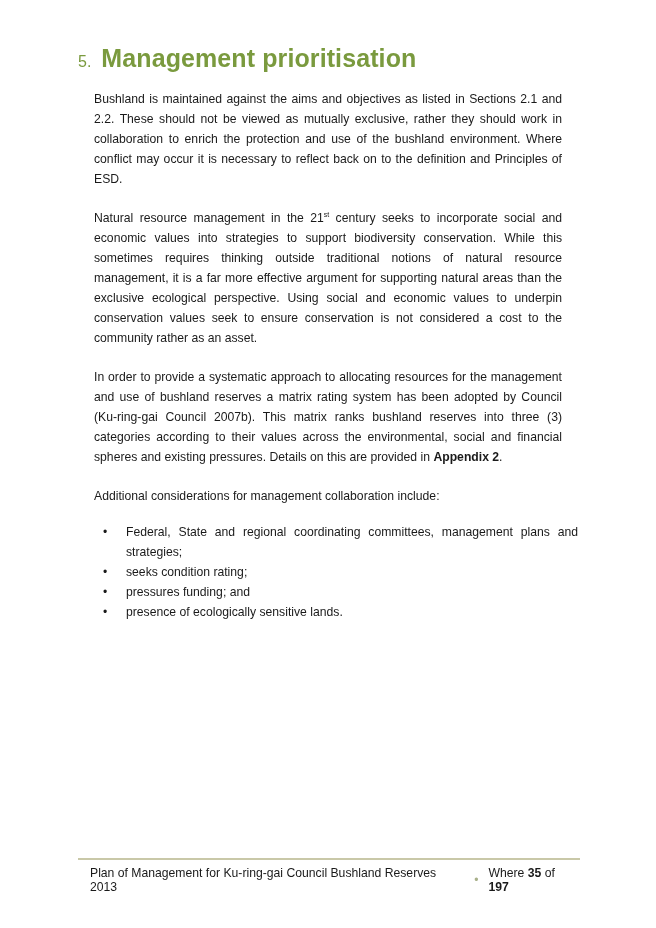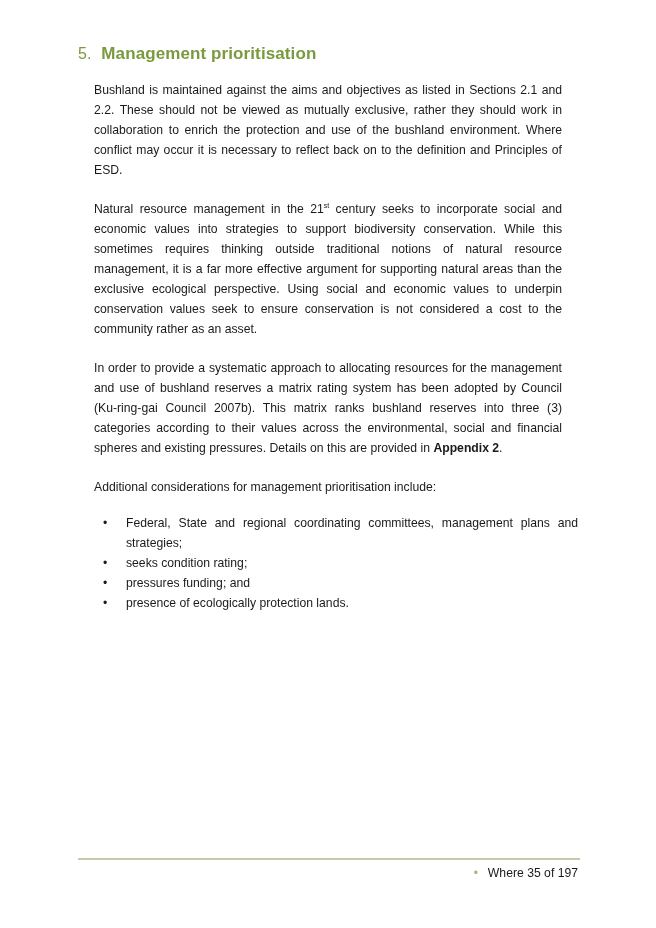--- a/index.html
+++ b/index.html
@@ -1,54 +1,55 @@
 <!DOCTYPE html>
 <html><head>
 <meta charset="utf-8">
 <style>
   html, body { margin: 0; padding: 0; background: #ffffff; }
   body { width: 656px; height: 928px; position: relative; overflow: hidden;
          font-family: "Liberation Sans", sans-serif; color: #1a1a1a; }
   .page { position: absolute; left: 78px; top: 44px; width: 500px; }
   .heading { display: flex; align-items: baseline; margin: 0 0 8px 0; color: #7a9a3e; }
   .heading .num { font-size: 16px; font-weight: normal; margin-right: 10px; }
-  .heading .title { font-size: 17px; font-weight: bold; letter-spacing: 0.1px; }
+  .heading .title { font-size: 25px; font-weight: bold; letter-spacing: 0.1px; }
   p { margin: 16px; font-size: 12.2px; line-height: 20px; text-align: justify; }
   .para { margin-bottom: 19px; }
   sup { font-size: 7px; line-height: 0; vertical-align: 5px; }
   ul { list-style: none; margin: 5px 0 0 0; padding: 0; }
   li { position: relative; padding-left: 48px; font-size: 12.2px; line-height: 20px; text-align: justify; }
   li .bullet { position: absolute; left: 25px; top: 0; }
   .footer-line { position: absolute; left: 78px; top: 858px; width: 502px; height: 2px; background: #c9c8a8; }
   .footer { position: absolute; left: 90px; top: 866px; width: 488px; font-size: 12.2px; display: flex; justify-content: flex-end; align-items: center; color: #1a1a1a; }
   .footer .dot { color: #a8b08a; margin: 0 10px; font-size: 12px; }
-  .footer b { font-weight: normal; }
+  .footer b { font-weight: bold; }
 </style>
 </head>
 <body>
 
 <div class="page">
   <div class="heading">
     <span class="num">5.</span>
     <span class="title">Management prioritisation</span>
   </div>
 
   <p class="para">Bushland is maintained against the aims and objectives as listed in Sections 2.1 and 2.2. These should not be viewed as mutually exclusive, rather they should work in collaboration to enrich the protection and use of the bushland environment. Where conflict may occur it is necessary to reflect back on to the definition and Principles of ESD.</p>
 
   <p class="para"><span>Natural resource management in the 21</span><sup>st</sup><span> century seeks to incorporate social and economic values into strategies to support biodiversity conservation. While this sometimes requires thinking outside traditional notions of natural resource management, it is a far more effective argument for supporting natural areas than the exclusive ecological perspective. Using social and economic values to underpin conservation values seek to ensure conservation is not considered a cost to the community rather as an asset.</span></p>
 
   <p class="para"><span>In order to provide a systematic approach to allocating resources for the management and use of bushland reserves a matrix rating system has been adopted by Council (Ku-ring-gai Council 2007b). This matrix ranks bushland reserves into three (3) categories according to their values across the environmental, social and financial spheres and existing pressures. Details on this are provided in </span><b>Appendix 2</b><span>.</span></p>
 
-  <p>Additional considerations for management prioritisation include:</p>
+  <p>Additional considerations for management collaboration include:</p>
 
   <ul>
     <li><span class="bullet">•</span><span>Federal, State and regional coordinating committees, management plans and strategies;</span></li>
     <li><span class="bullet">•</span><span>seeks condition rating;</span></li>
     <li><span class="bullet">•</span><span>pressures funding; and</span></li>
-    <li><span class="bullet">•</span><span>presence of ecologically protection lands.</span></li>
+    <li><span class="bullet">•</span><span>presence of ecologically sensitive lands.</span></li>
   </ul>
 </div>
 
 <div class="footer-line"></div>
 <div class="footer">
+  <span>Plan of Management for Ku-ring-gai Council Bushland Reserves 2013</span>
   <span class="dot">•</span>
   <span><span>Where </span><b>35</b><span> of </span><b>197</b></span>
 </div>
 
 </body></html>

